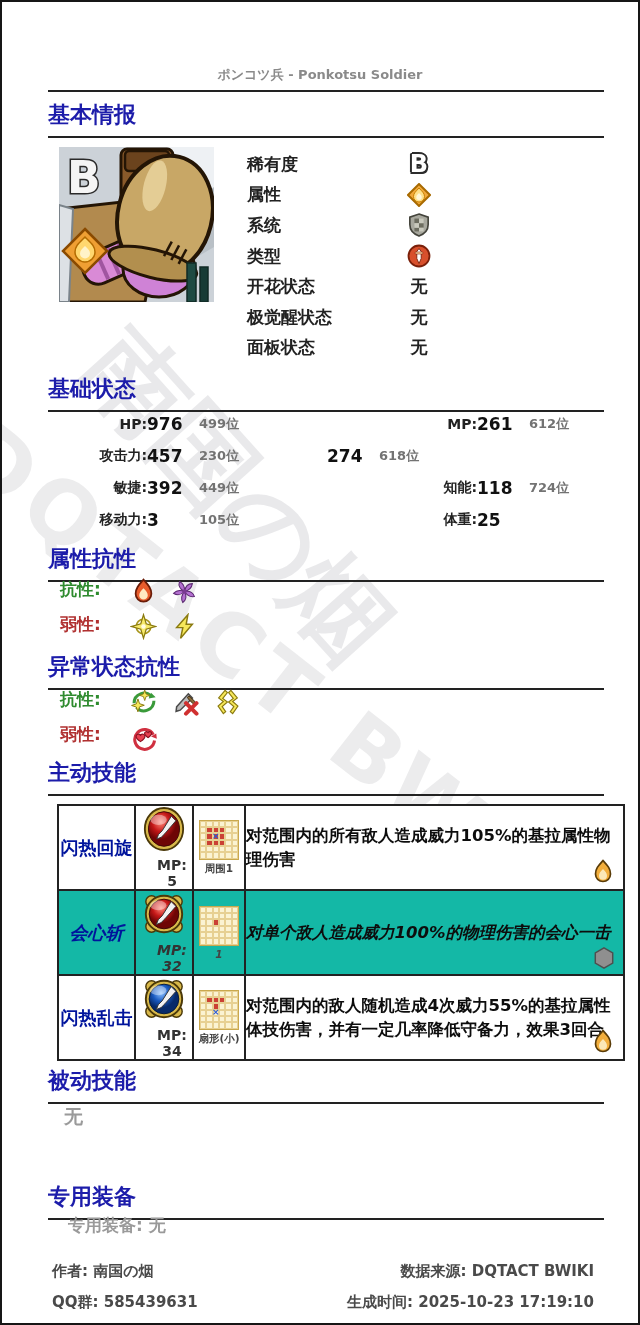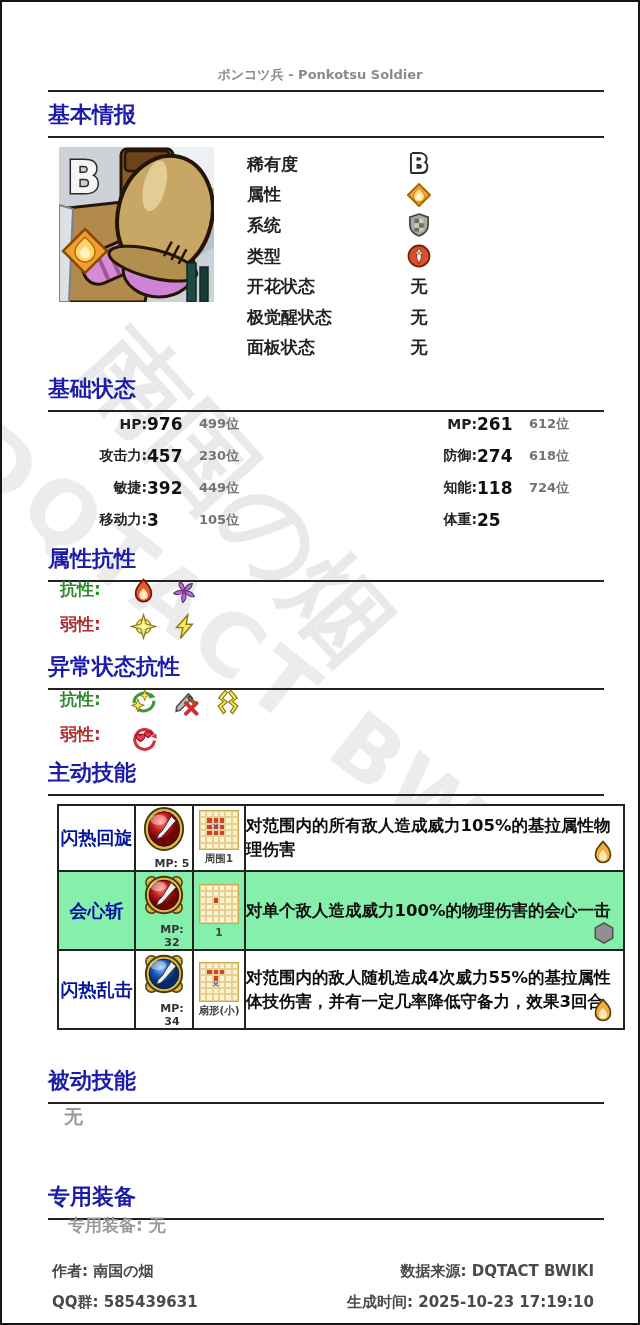--- a/index.html
+++ b/index.html
@@ -38,25 +38,25 @@
 
   .resist-block{left:58px; width:540px;}
   .rb-elem{top:576px;} .rb-status{top:686px;}
   .resist-row{display:flex; align-items:flex-start; height:35px;}
   .resist-label{width:64px; font-size:17px; font-weight:700;}
   .resist-label.good{color:#2e8b2e;} .resist-label.bad{color:#b03030;}
   .resist-icons{display:flex; gap:14px; margin-left:6px; align-items:center;}
 
   .skill-table{top:802px; left:55px; width:568px; border-collapse:collapse; background:#fff; table-layout:fixed;}
   .skill-table td{border:2px solid #222; padding:0; vertical-align:middle;}
-  .skill-table tr.alt{background:#86efac;}
+  .skill-table tr.alt{background:#14b8a6;font-style:italic;}
   .col-name{width:75px;} .col-icon{width:56px;} .col-range{width:50px;}
   .skill-name{text-align:center; font-size:18px; font-weight:700; color:#00149c; padding:2px;}
   .icon-cell{text-align:center;}
-  .mp{display:block; font-size:11px; font-weight:600; color:#333; margin-top:1px;margin-left:16px;}
+  .mp{display:block; font-size:14px; font-weight:600; color:#333; margin-top:1px;margin-left:16px;}
   .range-cell{text-align:center;}
   .range-grid{display:grid; width:40px; height:40px; margin:0 auto; background:#fbf3d2; border:1px solid #c9a84e; box-sizing:border-box;}
   .gcell{border:0.5px solid #e7d092; box-sizing:border-box; position:relative;}
   .gcell.red{background:#cb4134;}
   .gmark{position:absolute; inset:0; display:flex; align-items:center; justify-content:center; font-size:9px; font-weight:900; color:#2a5ad4; line-height:1;}
   .range-label{display:block; font-size:10.5px; color:#444; font-weight:600; margin-top:2px;}
   .desc-cell{position:relative; padding:6px 10px 6px 10px;}
   .desc-text{font-size:16.5px; font-weight:600; line-height:1.45; color:#0d0d0d;}
   .elem-badge{position:absolute; right:8px; bottom:4px; line-height:0;}
 
@@ -198,21 +198,20 @@
         <span class="stat-label">MP:</span>
         <span class="stat-value">261</span>
         <span class="stat-rank">612位</span>
       </div>
       <div class="stat-cell">
         <span class="stat-label">攻击力:</span>
         <span class="stat-value">457</span>
         <span class="stat-rank">230位</span>
       </div>
       <div class="stat-cell rcol">
-        <span class="stat-label">防御:</span>
         <span class="stat-value">274</span>
         <span class="stat-rank">618位</span>
       </div>
       <div class="stat-cell">
         <span class="stat-label">敏捷:</span>
         <span class="stat-value">392</span>
         <span class="stat-rank">449位</span>
       </div>
       <div class="stat-cell rcol">
         <span class="stat-label">知能:</span>

